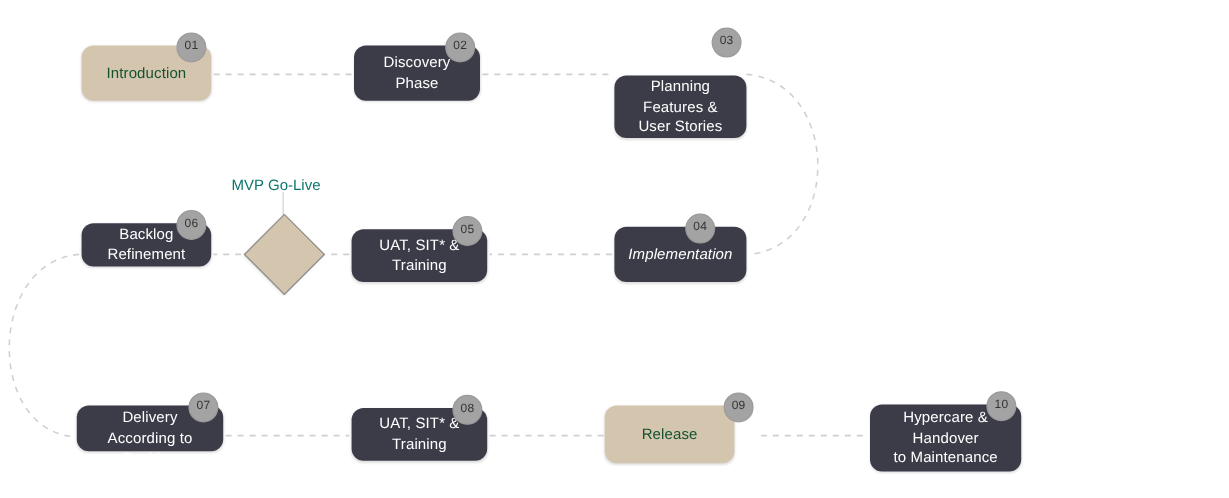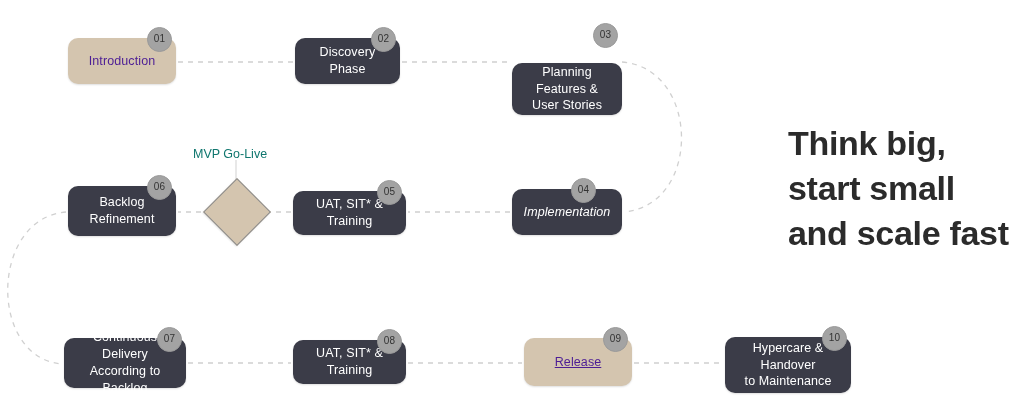--- a/index.html
+++ b/index.html
@@ -41,21 +41,21 @@
     letter-spacing: .1px;
     padding: 4px 8px;
     box-shadow: 0 1px 2px rgba(0,0,0,0.13);
   }
   .node.dark {
     background: #3b3c48;
     color: #ffffff;
   }
   .node.tan {
     background: #d4c5af;
-    color: #4c1d95;
+    color: #14532d;
   }
   .node-label {
     display: block;
     white-space: pre-line;
   }
   .badge {
     position: absolute;
     width: 23px;
     height: 23px;
     border-radius: 50%;
@@ -129,45 +129,42 @@
       </div>
       <div class="badge" style="left: 593px; top: 23px;">03</div>
       <div class="node dark" style="left: 512px; top: 189px; width: 110px; height: 46px; font-style: italic;">
         <span class="node-label">Implementation</span>
       </div>
       <div class="badge" style="left: 571px; top: 178px;">04</div>
       <div class="node dark" style="left: 293px; top: 191px; width: 113px; height: 44px;">
         <span class="node-label">UAT, SIT* &amp; Training</span>
       </div>
       <div class="badge" style="left: 377px; top: 180px;">05</div>
-      <div class="node dark" style="left: 68px; top: 186px; width: 108px; height: 50px;">
+      <div class="node dark" style="left: 68px; top: 186px; width: 108px; height: 36px;">
         <span class="node-label">Backlog
 Refinement</span>
       </div>
       <div class="badge" style="left: 147px; top: 175px;">06</div>
-      <div class="node dark" style="left: 64px; top: 338px; width: 122px; height: 50px;">
+      <div class="node dark" style="left: 64px; top: 338px; width: 122px; height: 38px;">
         <span class="node-label">Continuous Delivery
 According to Backlog</span>
       </div>
       <div class="badge" style="left: 157px; top: 327px;">07</div>
       <div class="node dark" style="left: 293px; top: 340px; width: 113px; height: 44px;">
         <span class="node-label">UAT, SIT* &amp; Training</span>
       </div>
       <div class="badge" style="left: 377px; top: 329px;">08</div>
-      <div class="node tan" style="left: 524px; top: 338px; width: 108px; height: 48px; text-decoration: underline;">
+      <div class="node tan" style="left: 504px; top: 338px; width: 108px; height: 48px;">
         <span class="node-label">Release</span>
       </div>
       <div class="badge" style="left: 603px; top: 327px;">09</div>
       <div class="node dark" style="left: 725px; top: 337px; width: 126px; height: 56px;">
         <span class="node-label">Hypercare &amp; Handover
 to Maintenance</span>
       </div>
       <div class="badge" style="left: 822px; top: 326px;">10</div>
     </div>
 
   <div class="diamond" id="milestone-diamond" style="left:213px; top:188px;"></div>
   <div class="milestone-label" id="milestone-label" style="left:193px; top:147px;">MVP Go-Live</div>
 
-  <div class="headline" id="headline" style="left:788px; top:121px; width:236px;">Think big,
-start small
-and scale fast</div>
 
 </div>
 
 </body></html>

